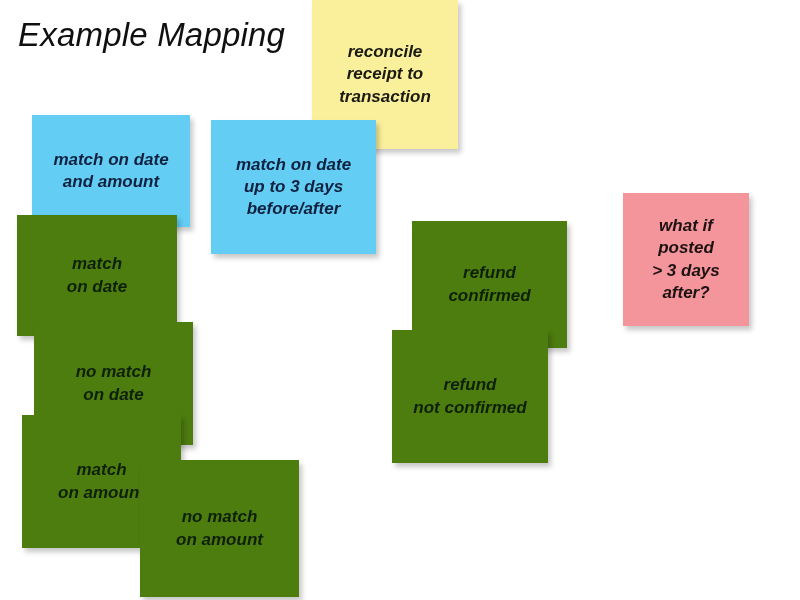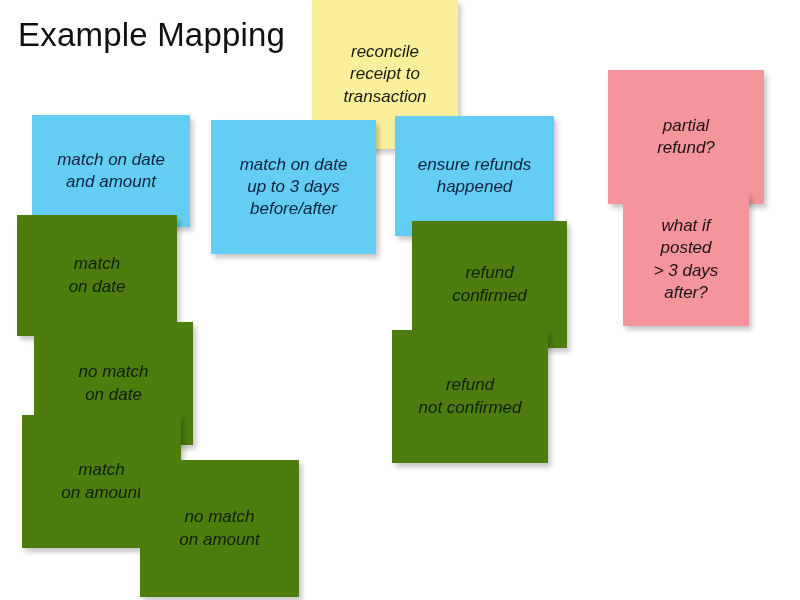--- a/index.html
+++ b/index.html
@@ -13,35 +13,36 @@
     height: 600px;
     background: #ffffff;
     overflow: hidden;
     font-family: "Liberation Sans", sans-serif;
   }
   #page-title {
     position: absolute;
     left: 18px;
     top: 16px;
     font-size: 33px;
+    font-style: italic;
     font-weight: 400;
     color: #101010;
     letter-spacing: 0.2px;
     white-space: nowrap;
     text-align: center;
   }
   .note {
     position: absolute;
     box-sizing: border-box;
     display: flex;
     align-items: center;
     justify-content: center;
     text-align: center;
     font-style: italic;
-    font-weight: 400;
+    font-weight: 700;
     color: #14142a;
     line-height: 1.30;
     padding: 4px 17px;
     box-shadow: 3px 4px 5px rgba(0,0,0,0.22);
     white-space: pre-line;
   }
   .note.blue   { background: #63cdf4; color: #10203f; }
   .note.green  { background: #4d7c0f; color: #0e2008; }
   .note.yellow { background: #faf09c; color: #1a1a10; }
   .note.pink   { background: #f4959b; color: #1d1212; }
@@ -57,40 +58,36 @@
 receipt to
 transaction</div>
 
   <div class="note blue" style="left:32px; top:115px; width:158px; height:112px; font-size:17px;">match on date
 and amount</div>
 
   <div class="note blue" style="left:211px; top:120px; width:165px; height:134px; font-size:17px;">match on date
 up to 3 days
 before/after</div>
 
-  <div class="note blue" style="left:395px; top:116px; width:159px; height:120px; font-size:17px;">ensure refunds
-happened</div>
 
   <div class="note green" style="left:17px; top:215px; width:160px; height:121px; font-size:17px;">match
 on date</div>
 
   <div class="note green" style="left:34px; top:322px; width:159px; height:123px; font-size:17px;">no match
 on date</div>
 
   <div class="note green" style="left:22px; top:415px; width:159px; height:133px; font-size:17px;">match
 on amount</div>
 
   <div class="note green" style="left:140px; top:460px; width:159px; height:137px; font-size:17px;">no match
 on amount</div>
 
   <div class="note green" style="left:412px; top:221px; width:155px; height:127px; font-size:17px;">refund
 confirmed</div>
 
   <div class="note green" style="left:392px; top:330px; width:156px; height:133px; font-size:17px;">refund
 not confirmed</div>
 
-  <div class="note pink" style="left:608px; top:70px; width:156px; height:134px; font-size:17px;">partial
-refund?</div>
 
   <div class="note pink" style="left:623px; top:193px; width:126px; height:133px; font-size:17px;">what if posted
 &gt; 3 days after?</div>
 
 </div>
 
 </body></html>

